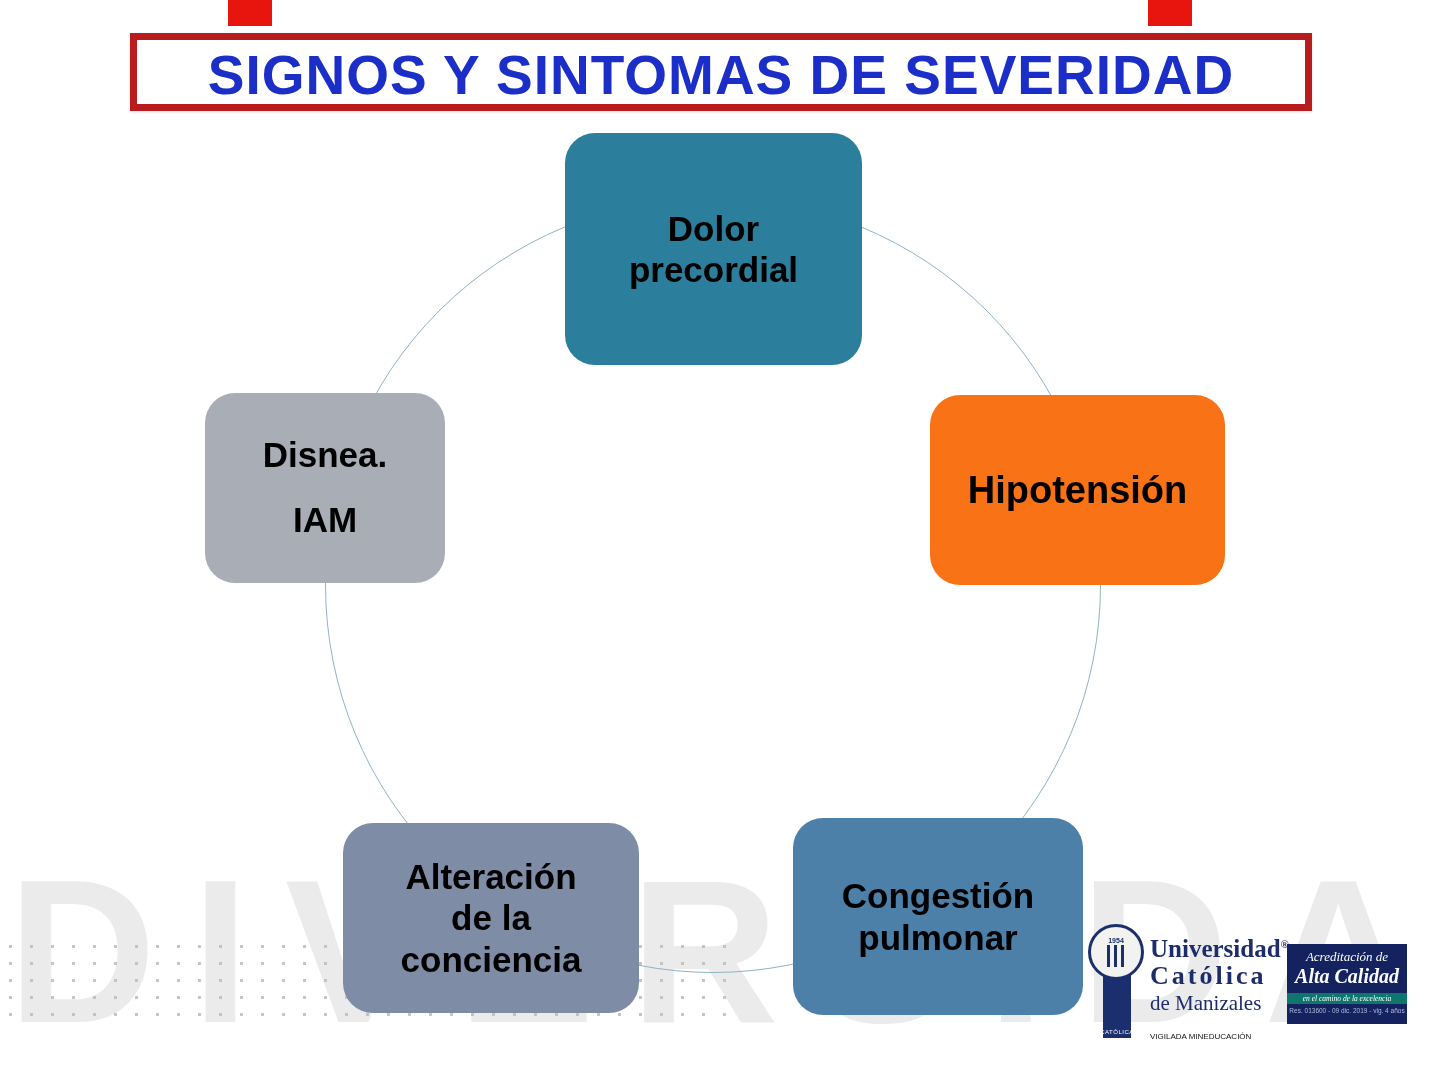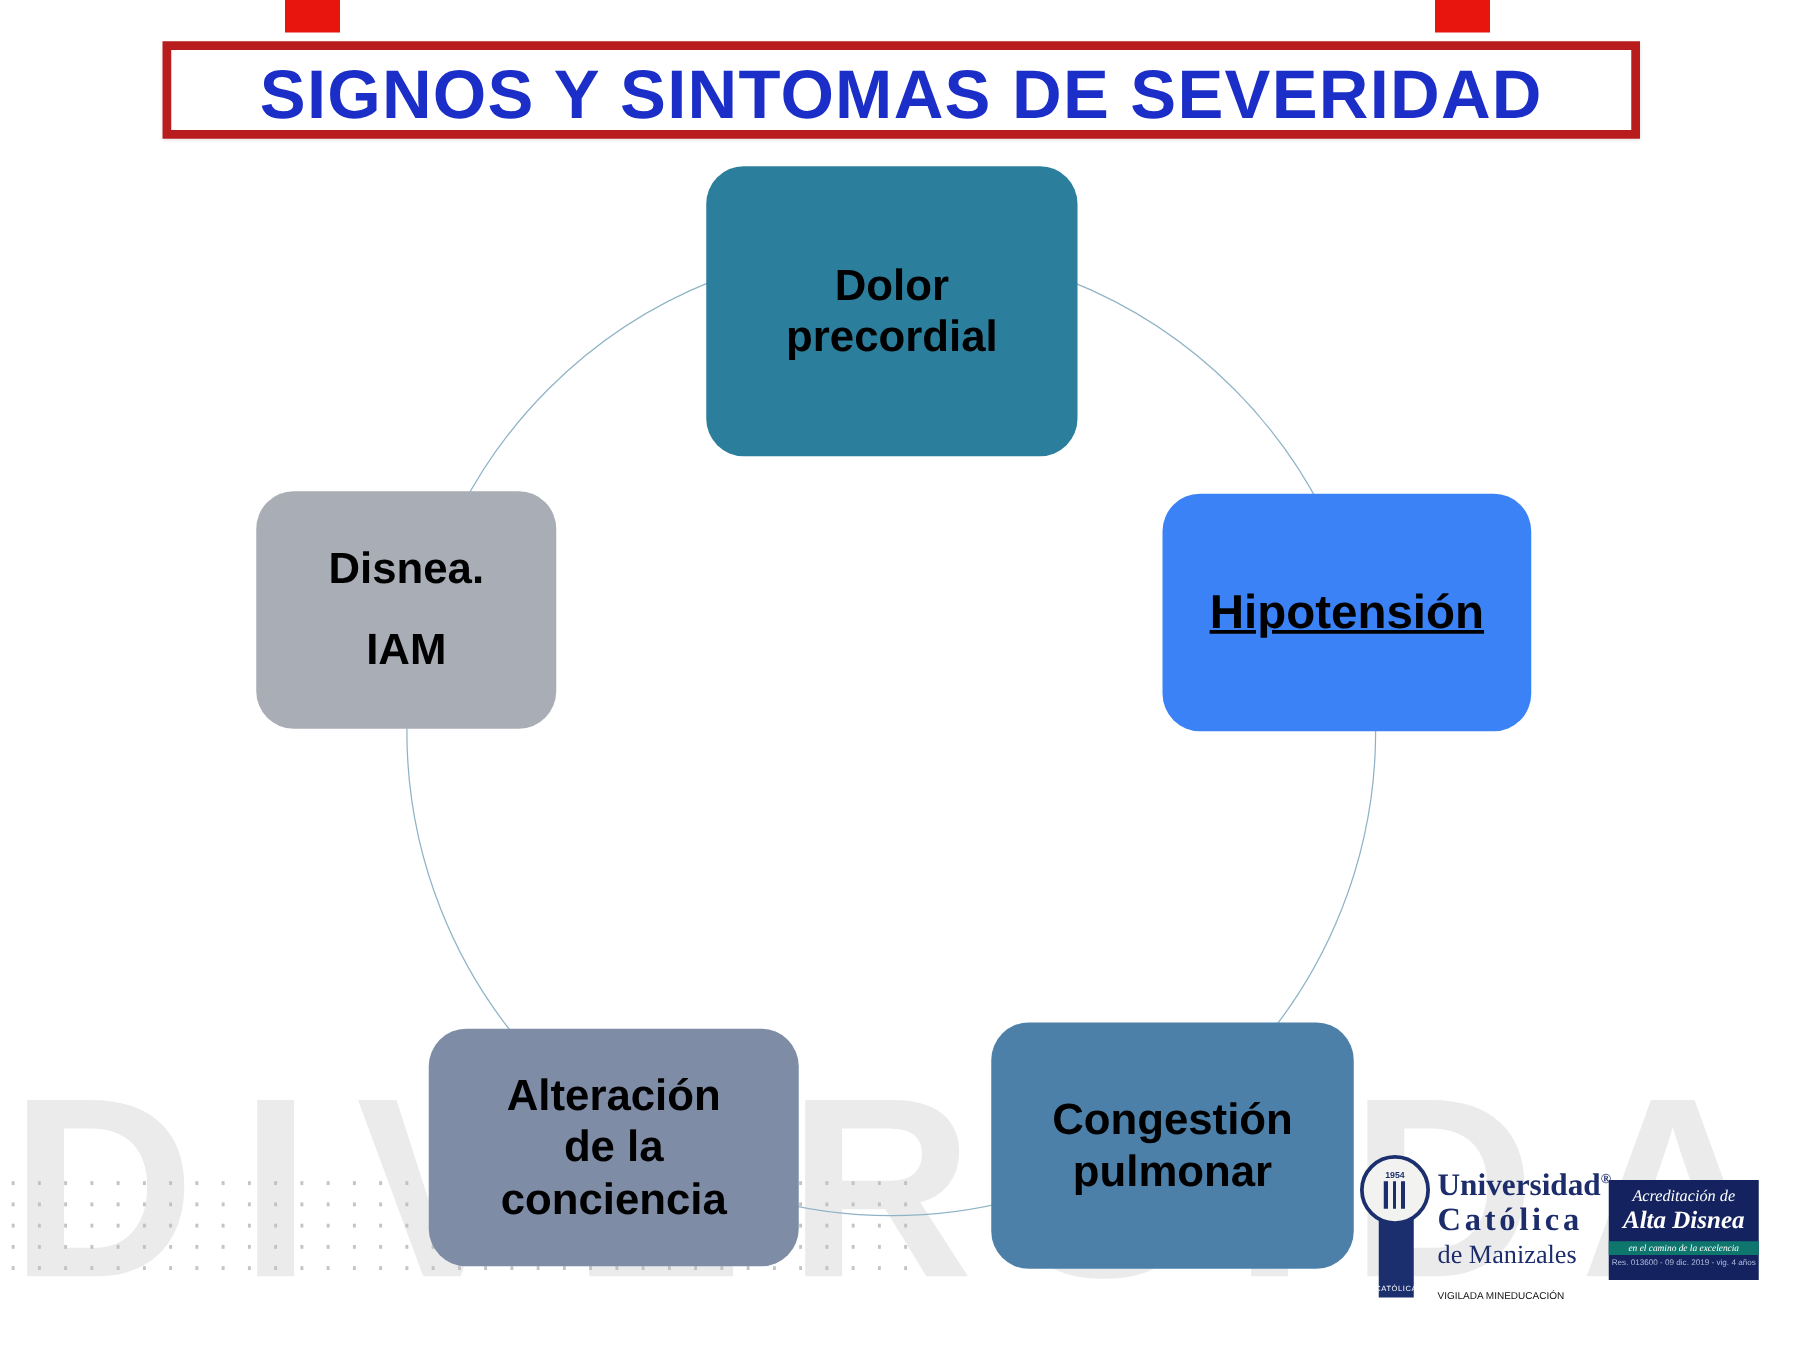--- a/index.html
+++ b/index.html
@@ -119,21 +119,21 @@
 <div class="watermark">DIVERSIDAD</div>
 <div class="dots"></div>
 
 <div class="diagram-circle" style="border-color: rgb(143, 179, 198);"></div>
 
 <div class="node node-top" style="background-color: rgb(43, 126, 156);">
   <span class="node-label">Dolor
 precordial</span>
 </div>
 
-<div class="node node-right" style="background-color: #3b82f6; text-decoration: underline;">
+<div class="node node-right" style="background-color: #f97316;">
   <span class="node-label">Hipotensión</span>
 </div>
 
 <div class="node node-bottom-right" style="background-color: rgb(77, 128, 169);">
   <span class="node-label">Congestión
 pulmonar</span>
 </div>
 
 <div class="node node-bottom-left" style="background-color: rgb(126, 140, 166);">
   <span class="node-label">Alteración
@@ -158,17 +158,17 @@
     <div class="uni-line1">
       <span>Universidad</span><sup>®</sup>
     </div>
     <div class="uni-line2">Católica</div>
     <div class="uni-line3">de Manizales</div>
   </div>
   <div class="uni-vigilada">VIGILADA MINEDUCACIÓN</div>
 
   <div class="accreditation">
     <div class="acc-line1">Acreditación de</div>
-    <div class="acc-line2">Alta Disnea</div>
+    <div class="acc-line2">Alta Calidad</div>
     <div class="acc-line3">en el camino de la excelencia</div>
     <div class="acc-line4">Res. 013600 - 09 dic. 2019 - vig. 4 años</div>
   </div>
 </div>
 
 </body></html>

